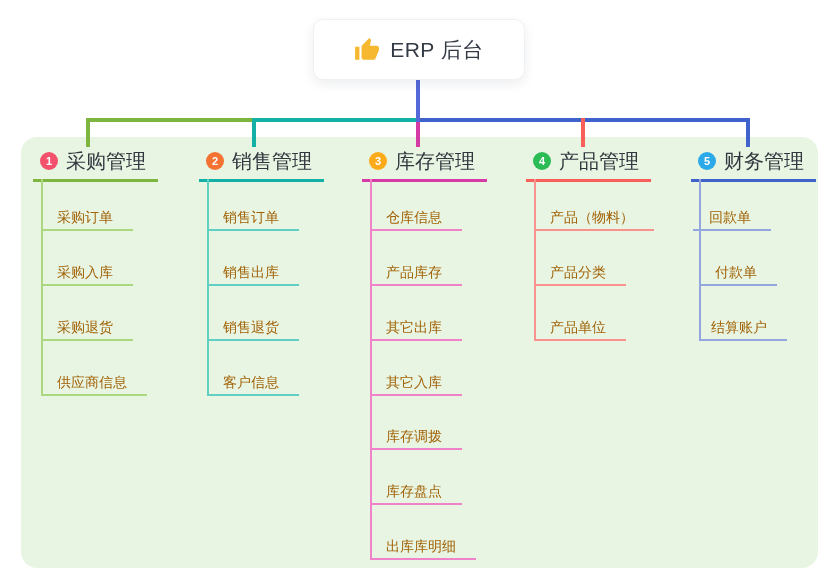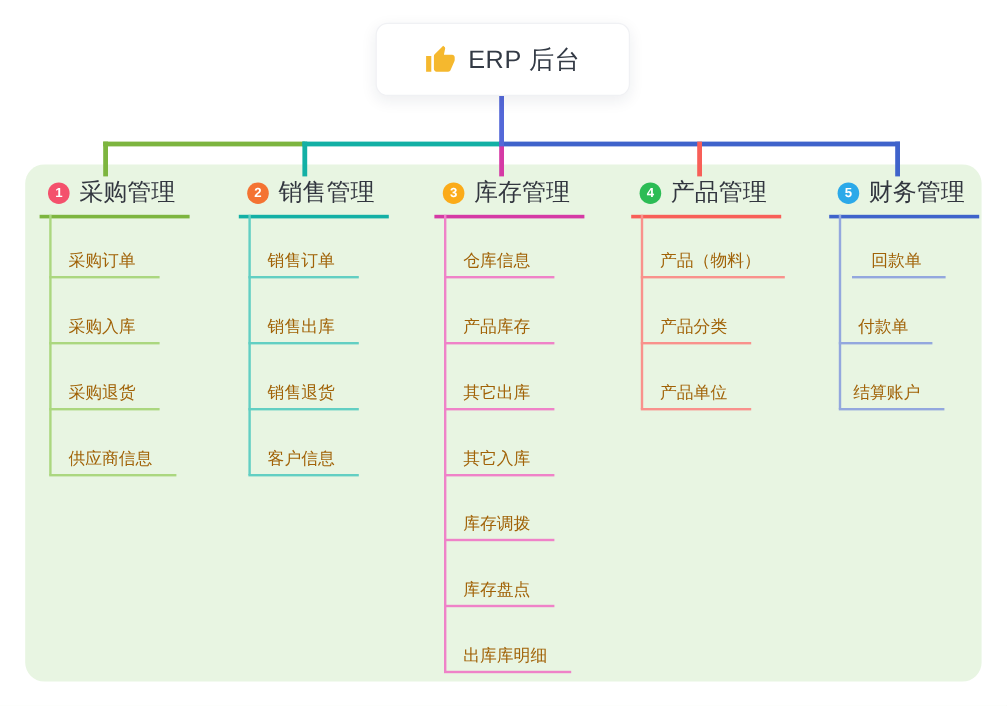--- a/index.html
+++ b/index.html
@@ -74,21 +74,21 @@
       </div>
       <div class="line" style="left: 534px; top: 179px; width: 2px; height: 161.7px; background: rgb(249, 145, 140);"></div>
       <div class="item" style="left: 534px; top: 208px; border-bottom-color: rgb(249, 145, 140);"><span>产品（物料）</span></div>
       <div class="item" style="left: 534px; top: 262.85px; border-bottom-color: rgb(249, 145, 140);"><span>产品分类</span></div>
       <div class="item" style="left: 534px; top: 317.7px; border-bottom-color: rgb(249, 145, 140);"><span>产品单位</span></div>
       <div class="branch-title" style="left: 691px; top: 151px; border-bottom-color: rgb(63, 99, 203);">
         <span class="badge" style="background: rgb(43, 169, 233);">5</span>
         <span class="branch-label">财务管理</span>
       </div>
       <div class="line" style="left: 699px; top: 179px; width: 2px; height: 161.7px; background: rgb(147, 167, 222);"></div>
-      <div class="item" style="left: 710px; top: 208px; border-bottom-color: rgb(147, 167, 222);"><span>回款单</span></div>
+      <div class="item" style="left: 693px; top: 208px; border-bottom-color: rgb(147, 167, 222);"><span>回款单</span></div>
       <div class="item" style="left: 699px; top: 262.85px; border-bottom-color: rgb(147, 167, 222);"><span>付款单</span></div>
       <div class="item" style="left: 699px; top: 317.7px; border-bottom-color: rgb(147, 167, 222); padding-left: 12px;"><span>结算账户</span></div>
     </div>
 
   <div class="root-card">
     <span style="display:flex;">
       <svg width="26" height="26" viewBox="0 0 24 24" aria-hidden="true">
         <path id="thumb-path" fill="#f5b82e" d="M1 21h4V9H1v12zM23 10c0-1.1-.9-2-2-2h-6.31l.95-4.57.03-.32c0-.41-.17-.79-.44-1.06L14.17 1 7.59 7.59C7.22 7.95 7 8.45 7 9v10c0 1.1.9 2 2 2h9c.83 0 1.54-.5 1.84-1.22l3.02-7.05c.09-.23.14-.47.14-.73v-2z"></path>
       </svg>
     </span>

